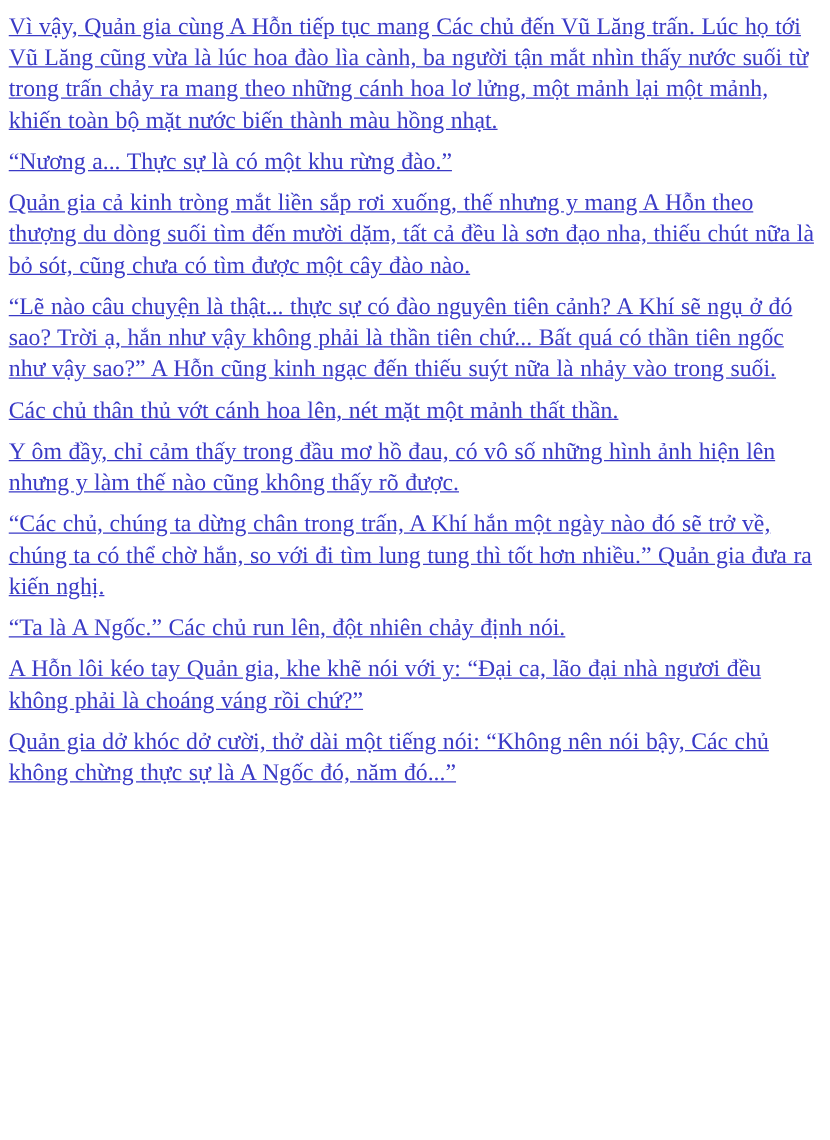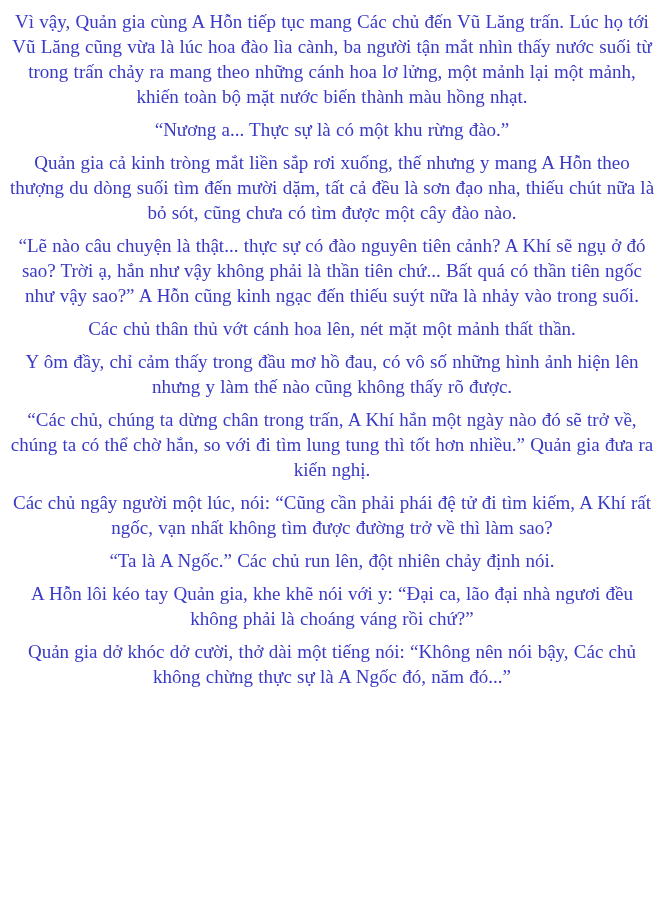--- a/index.html
+++ b/index.html
@@ -23,34 +23,34 @@
     height: 912px;
     padding: 9px 7px 0 7px;
     background: var(--bg-color);
   }
   .story-text p {
     margin: 0 0 8px 0;
     padding: 0;
     color: var(--text-color);
     font-size: 19px;
     line-height: 25px;
-    text-align: center;
+    text-align: left;
     word-spacing: 0.5px;
+    text-decoration: underline;
   }
 </style>
 </head>
 <body>
 
 <main class="page">
   <article class="story-text">
     <p>Vì vậy, Quản gia cùng A Hỗn tiếp tục mang Các chủ đến Vũ Lăng trấn. Lúc họ tới Vũ Lăng cũng vừa là lúc hoa đào lìa cành, ba người tận mắt nhìn thấy nước suối từ trong trấn chảy ra mang theo những cánh hoa lơ lửng, một mảnh lại một mảnh, khiến toàn bộ mặt nước biến thành màu hồng nhạt.</p>
     <p>“Nương a... Thực sự là có một khu rừng đào.”</p>
     <p>Quản gia cả kinh tròng mắt liền sắp rơi xuống, thế nhưng y mang A Hỗn theo thượng du dòng suối tìm đến mười dặm, tất cả đều là sơn đạo nha, thiếu chút nữa là bỏ sót, cũng chưa có tìm được một cây đào nào.</p>
     <p>“Lẽ nào câu chuyện là thật... thực sự có đào nguyên tiên cảnh? A Khí sẽ ngụ ở đó sao? Trời ạ, hắn như vậy không phải là thần tiên chứ... Bất quá có thần tiên ngốc như vậy sao?” A Hỗn cũng kinh ngạc đến thiếu suýt nữa là nhảy vào trong suối.</p>
     <p>Các chủ thân thủ vớt cánh hoa lên, nét mặt một mảnh thất thần.</p>
     <p>Y ôm đầy, chỉ cảm thấy trong đầu mơ hồ đau, có vô số những hình ảnh hiện lên nhưng y làm thế nào cũng không thấy rõ được.</p>
     <p>“Các chủ, chúng ta dừng chân trong trấn, A Khí hắn một ngày nào đó sẽ trở về, chúng ta có thể chờ hắn, so với đi tìm lung tung thì tốt hơn nhiều.” Quản gia đưa ra kiến nghị.</p>
-    <p>Các chủ ngây người một lúc, nói: “Cũng cần phải phái đệ tử đi tìm kiếm, A Khí rất ngốc, vạn nhất không tìm được đường trở về thì làm sao?</p>
     <p>“Ta là A Ngốc.” Các chủ run lên, đột nhiên chảy định nói.</p>
     <p>A Hỗn lôi kéo tay Quản gia, khe khẽ nói với y: “Đại ca, lão đại nhà ngươi đều không phải là choáng váng rồi chứ?”</p>
     <p>Quản gia dở khóc dở cười, thở dài một tiếng nói: “Không nên nói bậy, Các chủ không chừng thực sự là A Ngốc đó, năm đó...”</p>
   </article>
 </main>
 
 </body></html>

